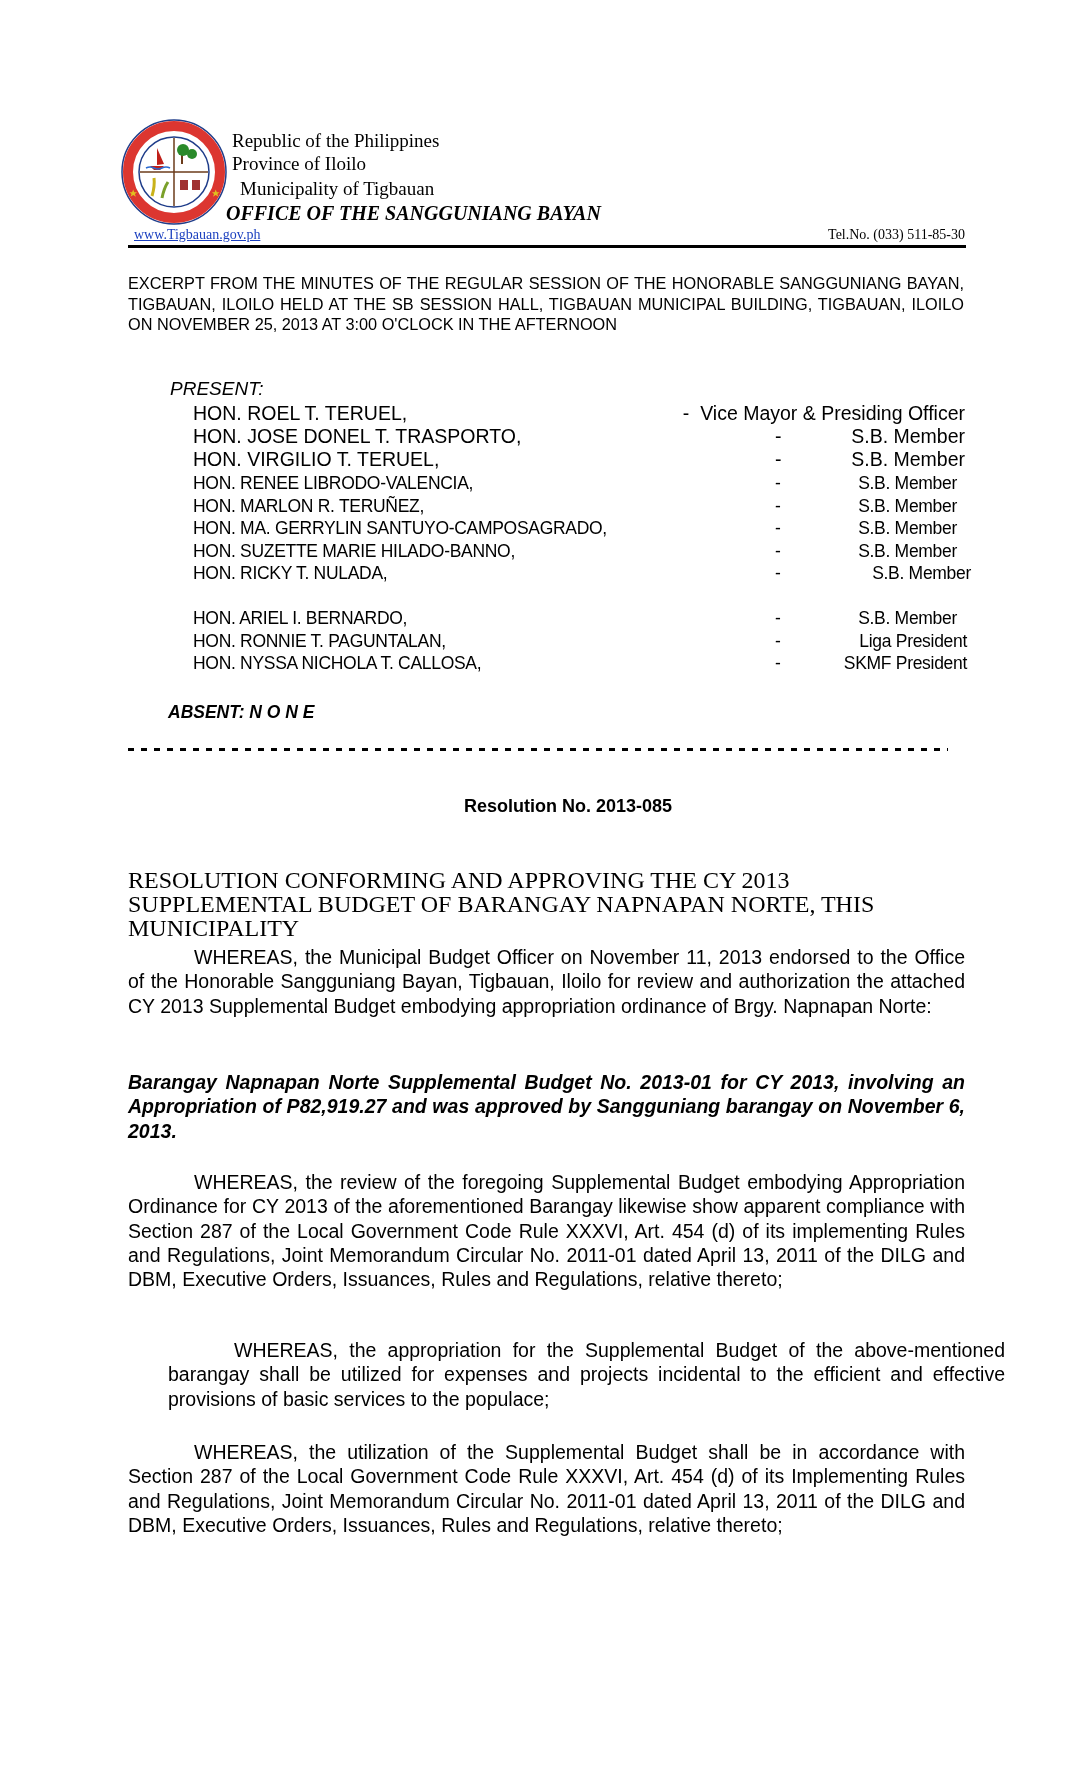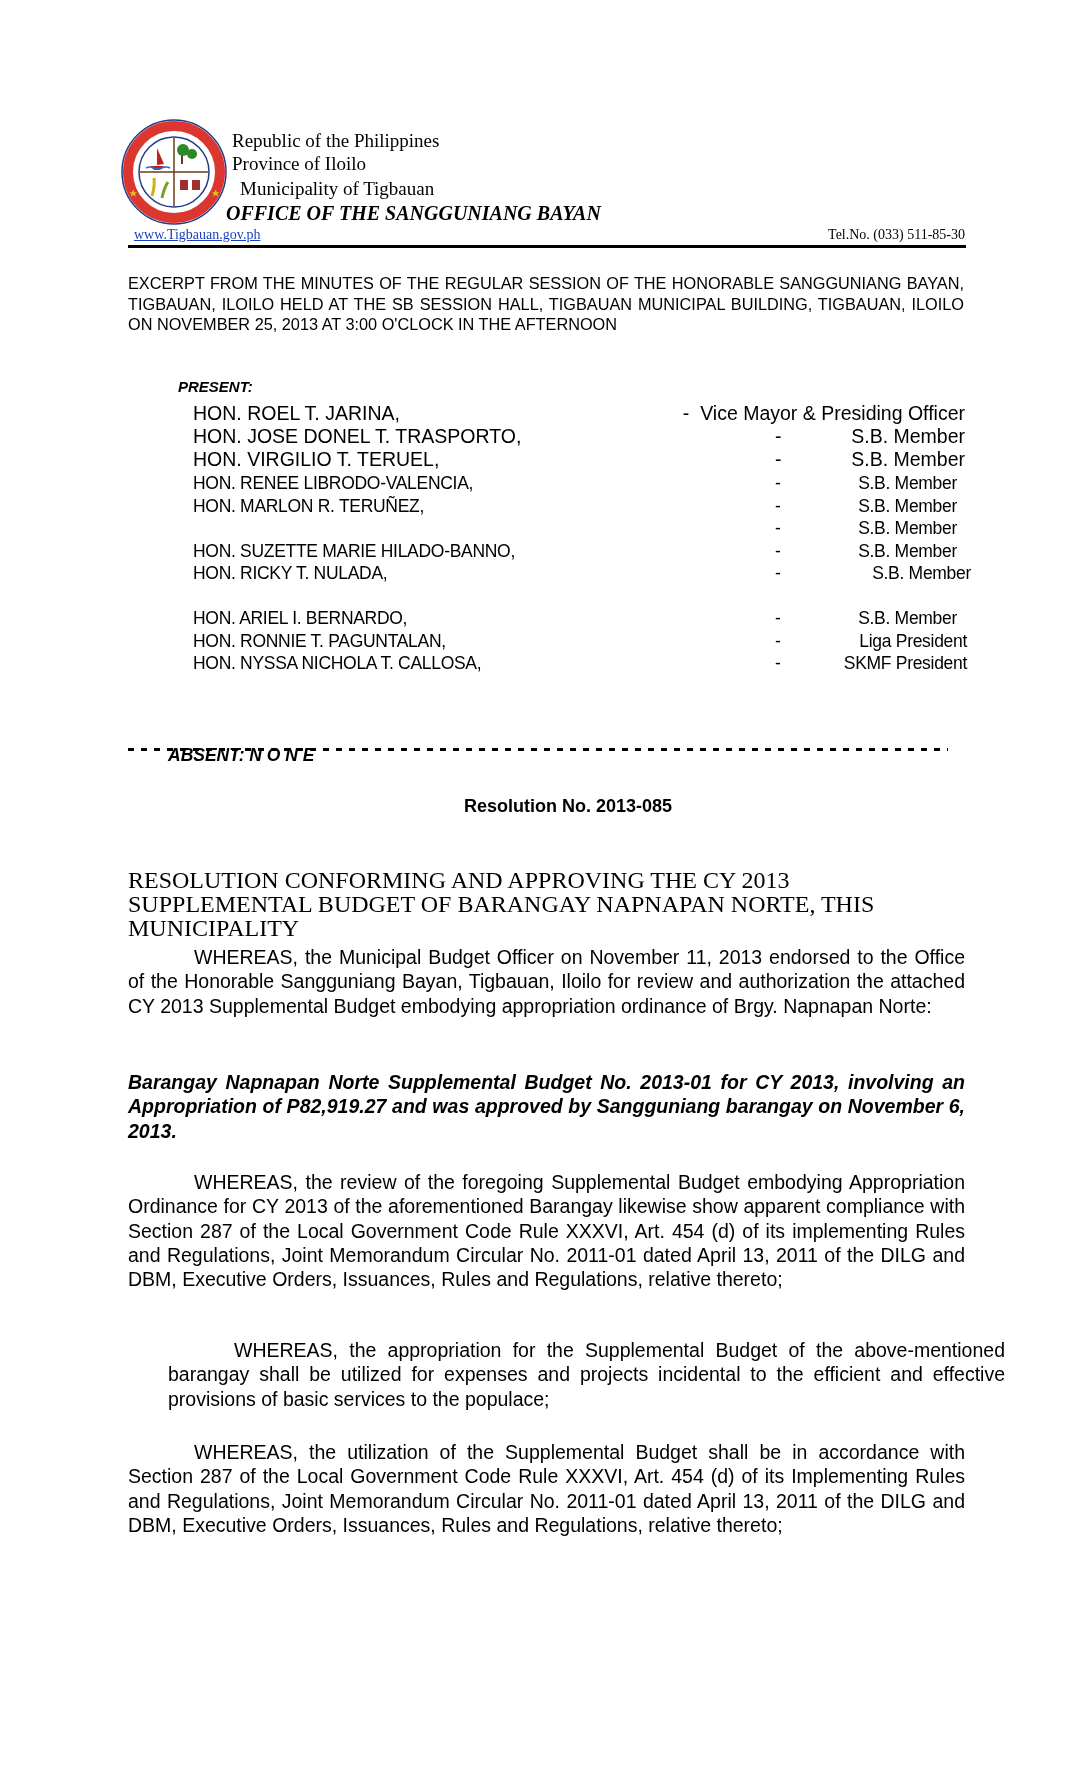--- a/index.html
+++ b/index.html
@@ -13,28 +13,28 @@
   #lh-republic{left:232px;top:130px;text-align:center;}
   #lh-province{left:232px;top:153px;}
   #lh-municipality{left:240px;top:178px;}
   #lh-office{left:226px;top:202px;font-size:20px;font-weight:bold;font-style:italic;}
   #lh-web{left:134px;top:227px;font-size:14px;color:#1a3fbf;text-decoration:underline;}
   #lh-tel{right:123px;top:227px;font-size:14px;}
   #lh-rule{left:128px;top:245px;width:838px;height:3px;background:#000;}
   
   #excerpt{left:128px;top:273px;width:836px;font-size:16.3px;line-height:20.5px;text-align:justify;text-align-last:left;}
   
-  #present-label{left:170px;top:378px;font-size:15px;font-weight:bold;font-style:italic;margin-left:8px;}
+  #present-label{left:170px;top:378px;font-size:19px;font-weight:normal;font-style:italic;}
   .att-row{position:absolute;left:193px;width:774px;height:22px;white-space:nowrap;}
   .att-name{position:absolute;left:0;top:0;}
   .att-dash{position:absolute;left:582px;top:0;}
   .att-role{position:absolute;right:0;top:0;}
   .big{font-size:19.5px;}
   .small{font-size:17.5px;letter-spacing:-0.3px;}
-  #absent{left:168px;top:702px;font-size:17.5px;font-weight:bold;font-style:italic;margin-top:43px;}
+  #absent{left:168px;top:702px;font-size:17.5px;font-weight:bold;font-style:italic;}
   #dash-sep{left:128px;top:748px;width:820px;height:3px;
     background-image:repeating-linear-gradient(to right,#000 0 6px,transparent 6px 13px);}
   #res-no{left:0;width:1088px;top:796px;text-align:center;font-size:18px;font-weight:bold;padding-left:24px;}
   #res-title{left:128px;top:868px;width:836px;font-size:24px;line-height:24px;font-family:Liberation Serif, serif;}
   .para{position:absolute;left:128px;width:837px;font-size:19.5px;line-height:24.3px;text-align:justify;}
   .para .indent{display:inline-block;width:66px;}
   #p1{top:945px;}
   #highlight{top:1070px;font-weight:bold;font-style:italic;}
   #p2{top:1170px;}
   #p3{top:1338px;margin-left:40px;}
@@ -72,21 +72,21 @@
 <a class="abs serif" id="lh-web">www.Tigbauan.gov.ph</a>
 <div class="abs serif" id="lh-tel">Tel.No. (033) 511-85-30</div>
 <div class="abs" id="lh-rule"></div>
 
 <div class="abs sans" id="excerpt">EXCERPT FROM THE MINUTES OF THE REGULAR SESSION OF THE HONORABLE SANGGUNIANG BAYAN, TIGBAUAN, ILOILO HELD AT THE SB SESSION HALL, TIGBAUAN MUNICIPAL BUILDING, TIGBAUAN, ILOILO ON NOVEMBER 25, 2013 AT 3:00 O'CLOCK IN THE AFTERNOON</div>
 
 <div class="abs sans" id="present-label">PRESENT:</div>
 
 <div id="attendance-list">
   <div class="att-row sans big" style="top:402px">
-    <span class="att-name">HON. ROEL T. JARINA,</span>
+    <span class="att-name">HON. ROEL T. TERUEL,</span>
     <span class="att-role" style="right:2px"><span>-</span>&nbsp;&nbsp;<span>Vice Mayor  &amp; Presiding Officer</span></span>
   </div>
   <div class="att-row sans big" style="top:425px">
     <span class="att-name">HON. JOSE DONEL T. TRASPORTO,</span>
     <span class="att-dash">-</span>
     <span class="att-role" style="right:2px">S.B. Member</span>
   </div>
   <div class="att-row sans big" style="top:448px">
     <span class="att-name">HON. VIRGILIO T. TERUEL,</span>
     <span class="att-dash">-</span>
@@ -96,20 +96,21 @@
     <span class="att-name">HON. RENEE LIBRODO-VALENCIA,</span>
     <span class="att-dash">-</span>
     <span class="att-role" style="right:10px">S.B. Member</span>
   </div>
   <div class="att-row sans small" style="top:496px">
     <span class="att-name">HON. MARLON R. TERUÑEZ,</span>
     <span class="att-dash">-</span>
     <span class="att-role" style="right:10px">S.B. Member</span>
   </div>
   <div class="att-row sans small" style="top:518px">
+    <span class="att-name">HON. MA. GERRYLIN SANTUYO-CAMPOSAGRADO,</span>
     <span class="att-dash">-</span>
     <span class="att-role" style="right:10px">S.B. Member</span>
   </div>
   <div class="att-row sans small" style="top:541px">
     <span class="att-name">HON. SUZETTE MARIE HILADO-BANNO,</span>
     <span class="att-dash">-</span>
     <span class="att-role" style="right:10px">S.B. Member</span>
   </div>
   <div class="att-row sans small" style="top:563px">
     <span class="att-name">HON. RICKY T. NULADA,</span>

